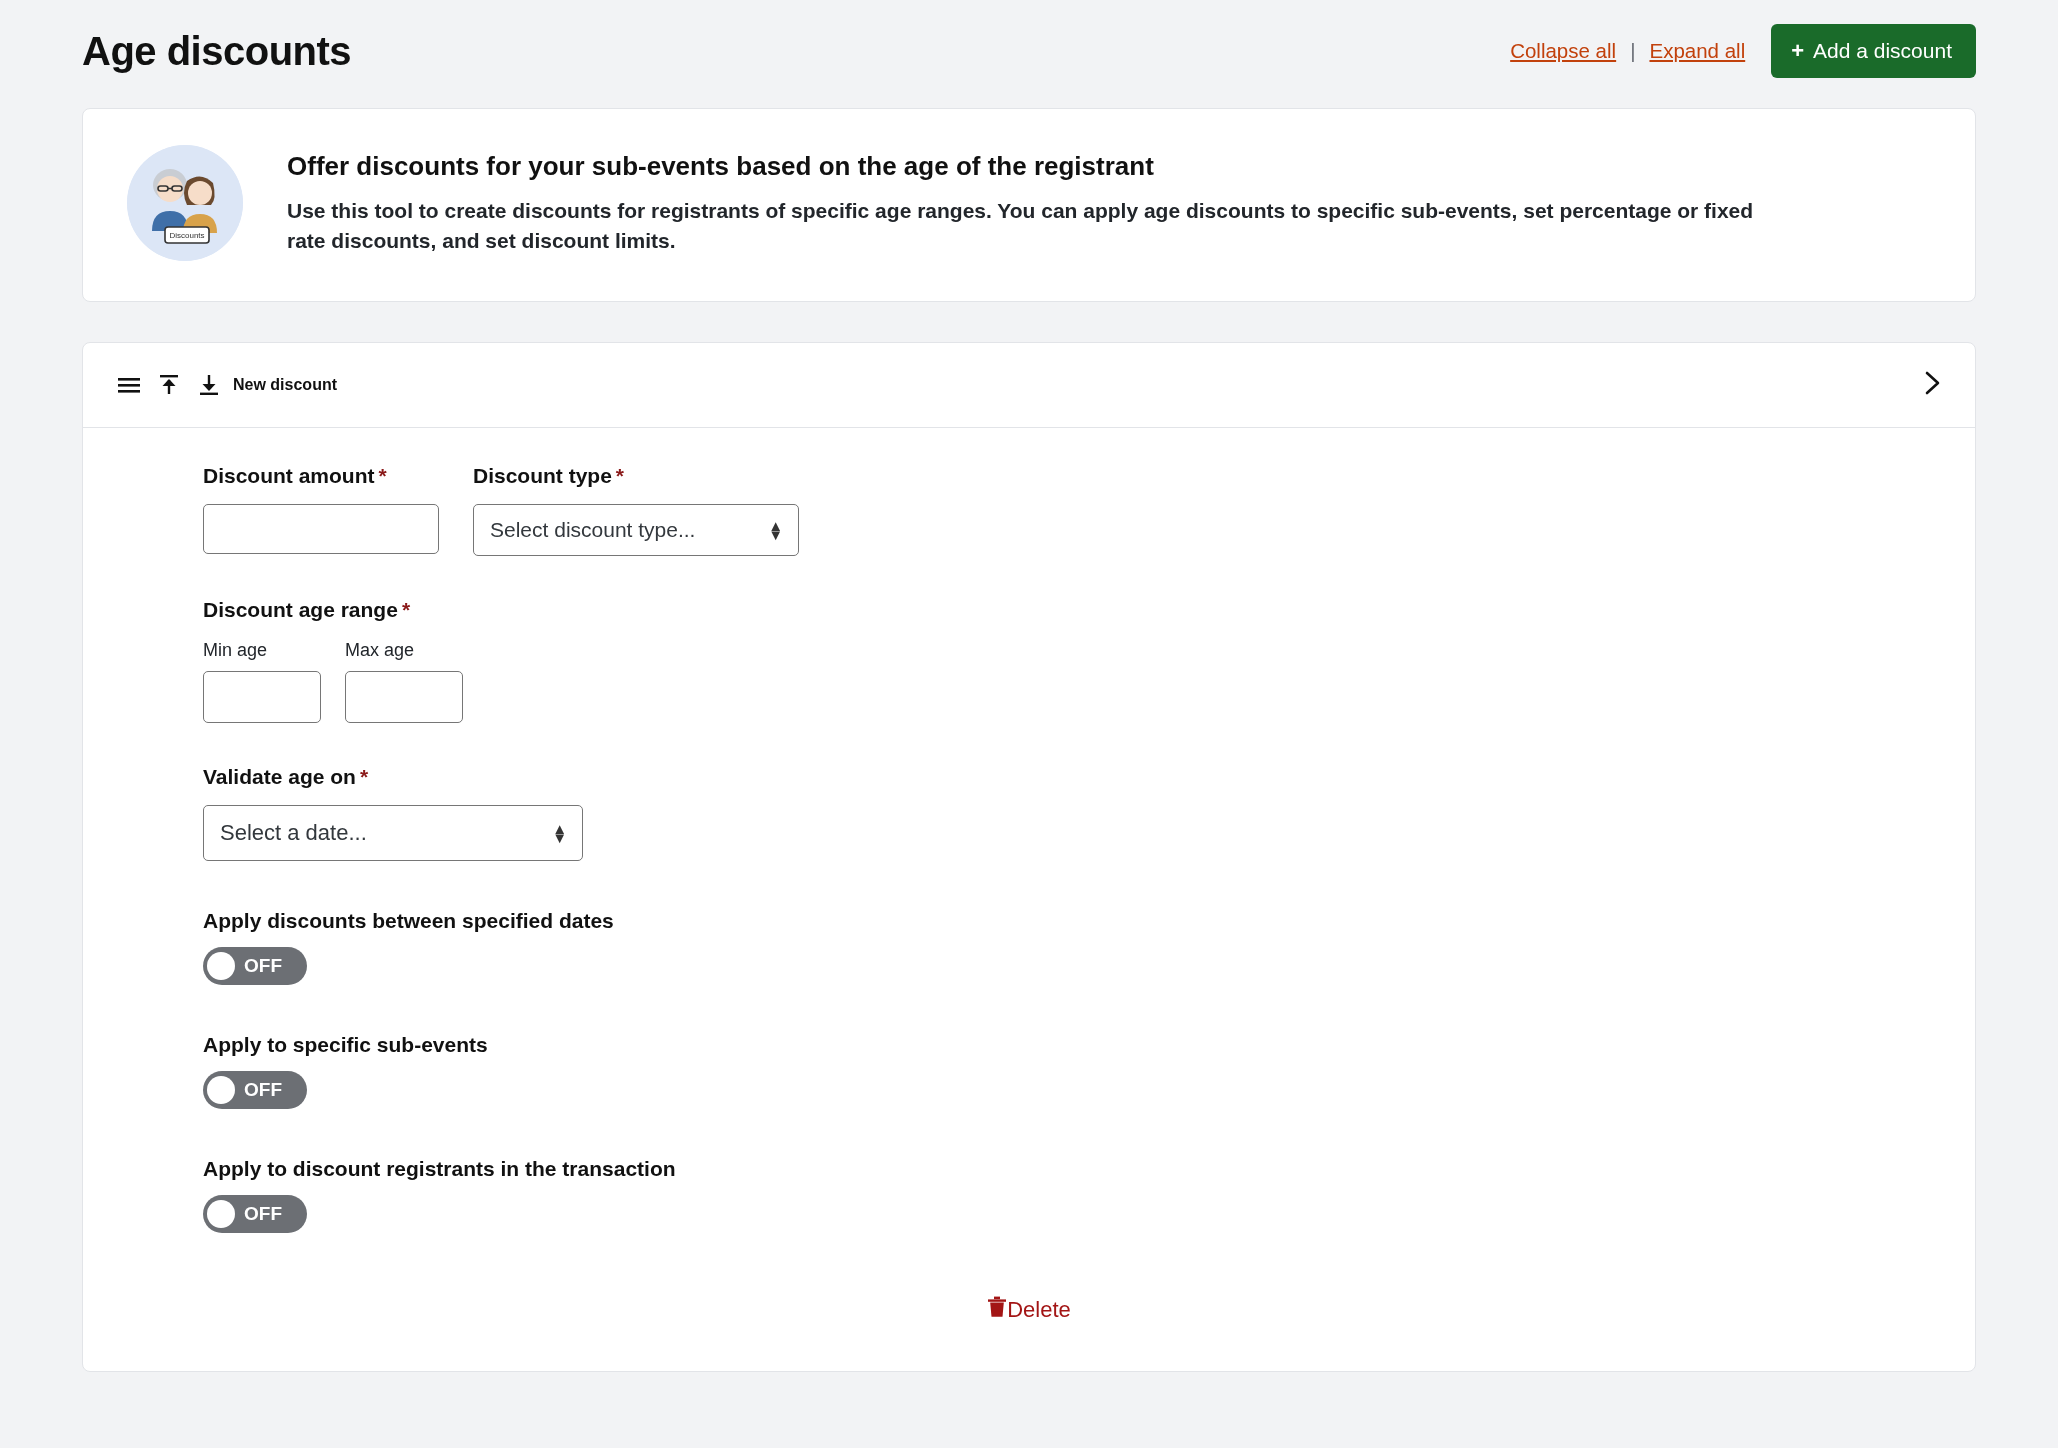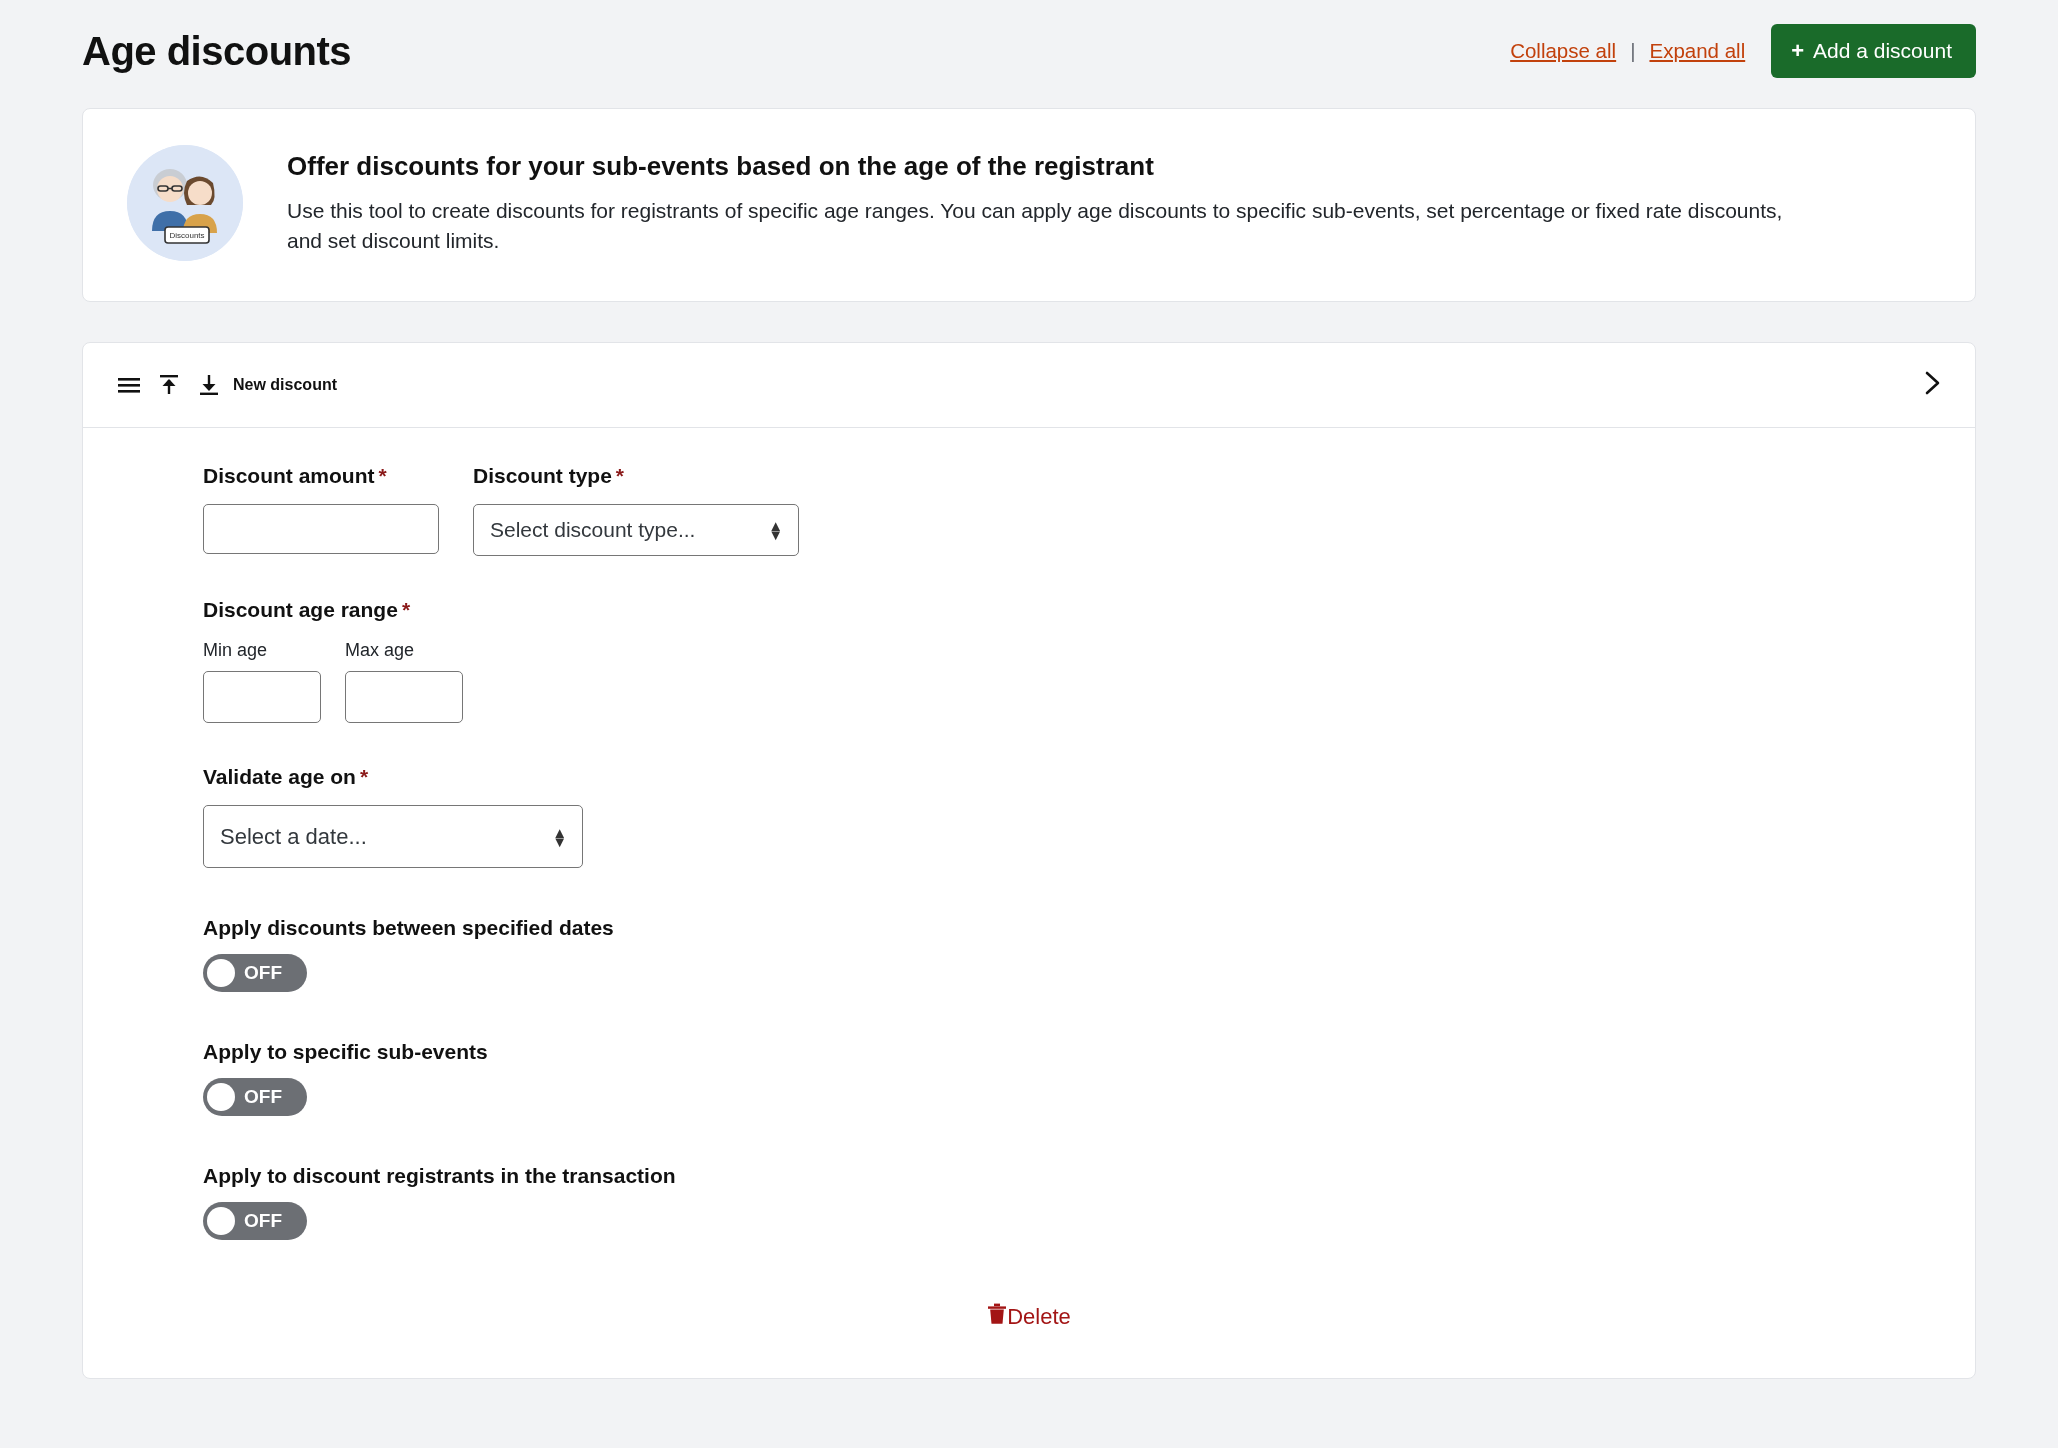--- a/index.html
+++ b/index.html
@@ -108,20 +108,21 @@
     font-weight: bold;
     margin: 6px 0 14px 0;
     color: #111;
   }
   .info-body {
     font-size: 21px;
     line-height: 1.45;
     color: #22262b;
     max-width: 1500px;
     margin: 0;
+    font-weight: bold;
   }
 
   
   .discount-card {
     margin-top: 40px;
     margin-bottom: 40px;
     background: #fff;
   }
   .discount-head {
     display: flex;
@@ -201,21 +202,21 @@
     background: #fff;
     font-size: 21px;
     color: #33383d;
     display: flex;
     align-items: center;
     padding: 0 46px 0 16px;
     cursor: pointer;
     white-space: nowrap;
   }
   .select-type { min-width: 326px; }
-  .select-date { min-width: 380px; height: 63px; font-size: 22px; }
+  .select-date { min-width: 380px; height: 56px; font-size: 22px; }
   .select-arrows {
     position: absolute;
     right: 16px;
     top: 50%;
     transform: translateY(-50%);
     line-height: 0.62;
     font-size: 15px;
     color: #333;
     display: flex;
     flex-direction: column;

